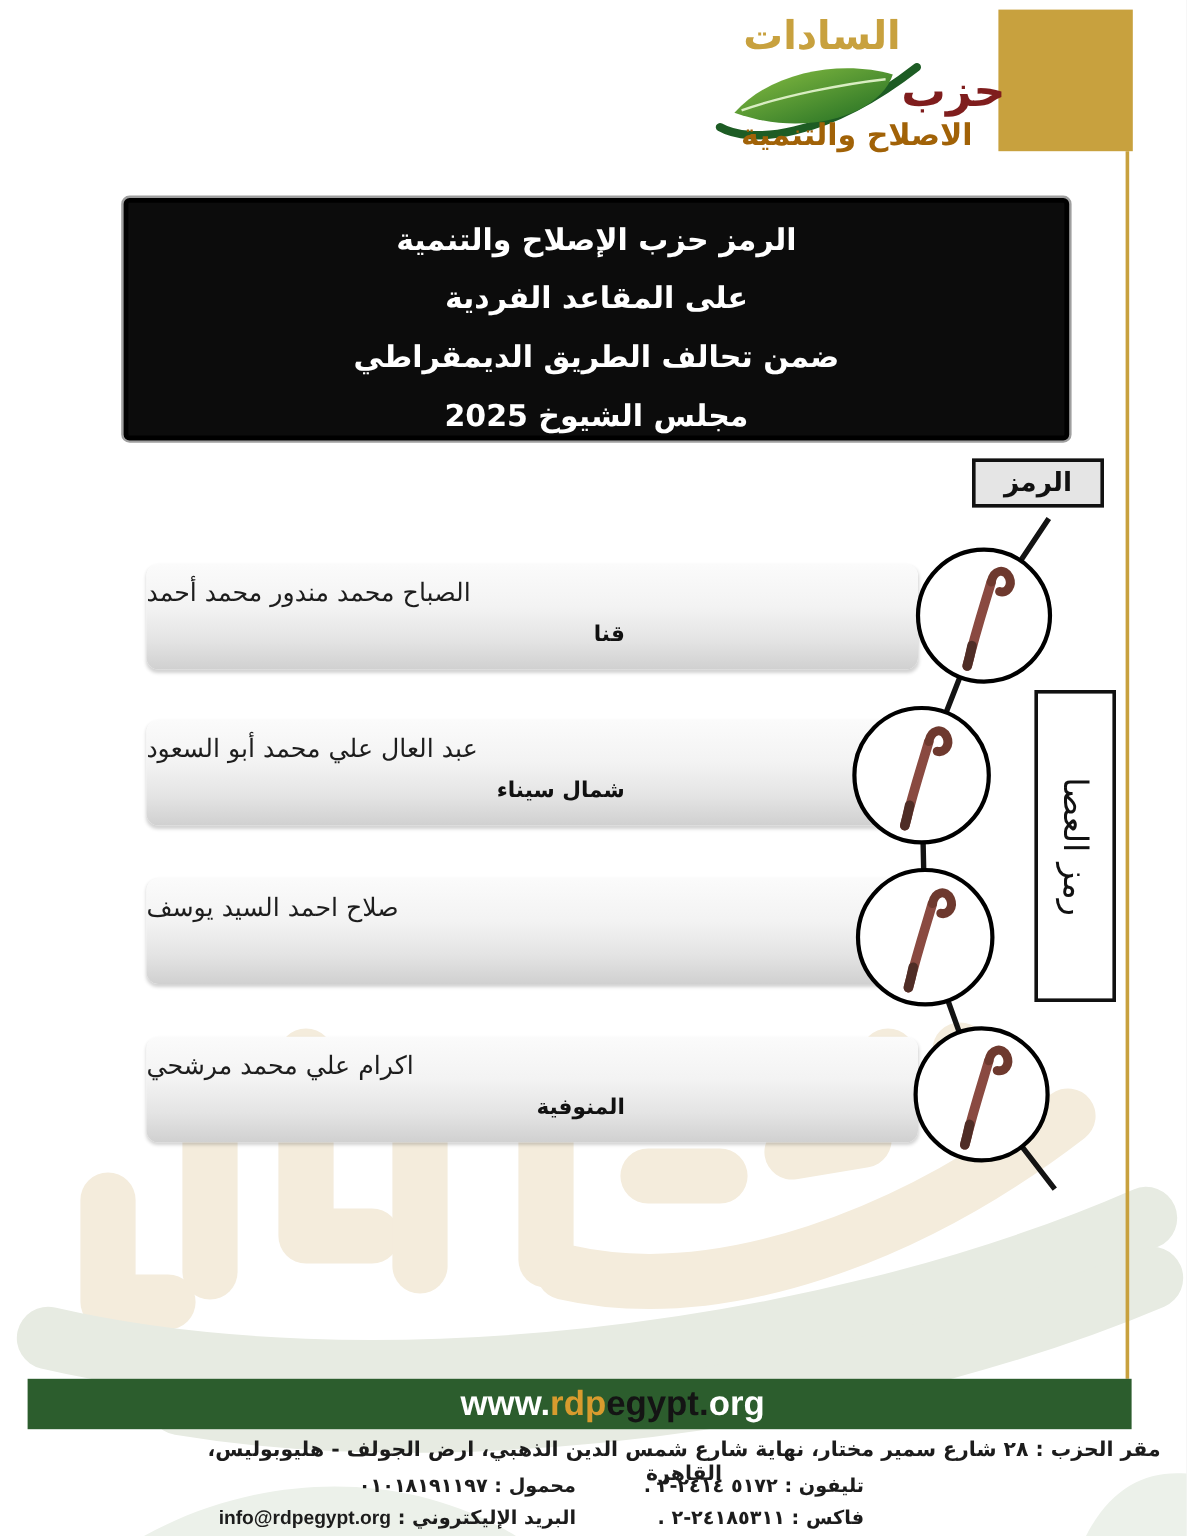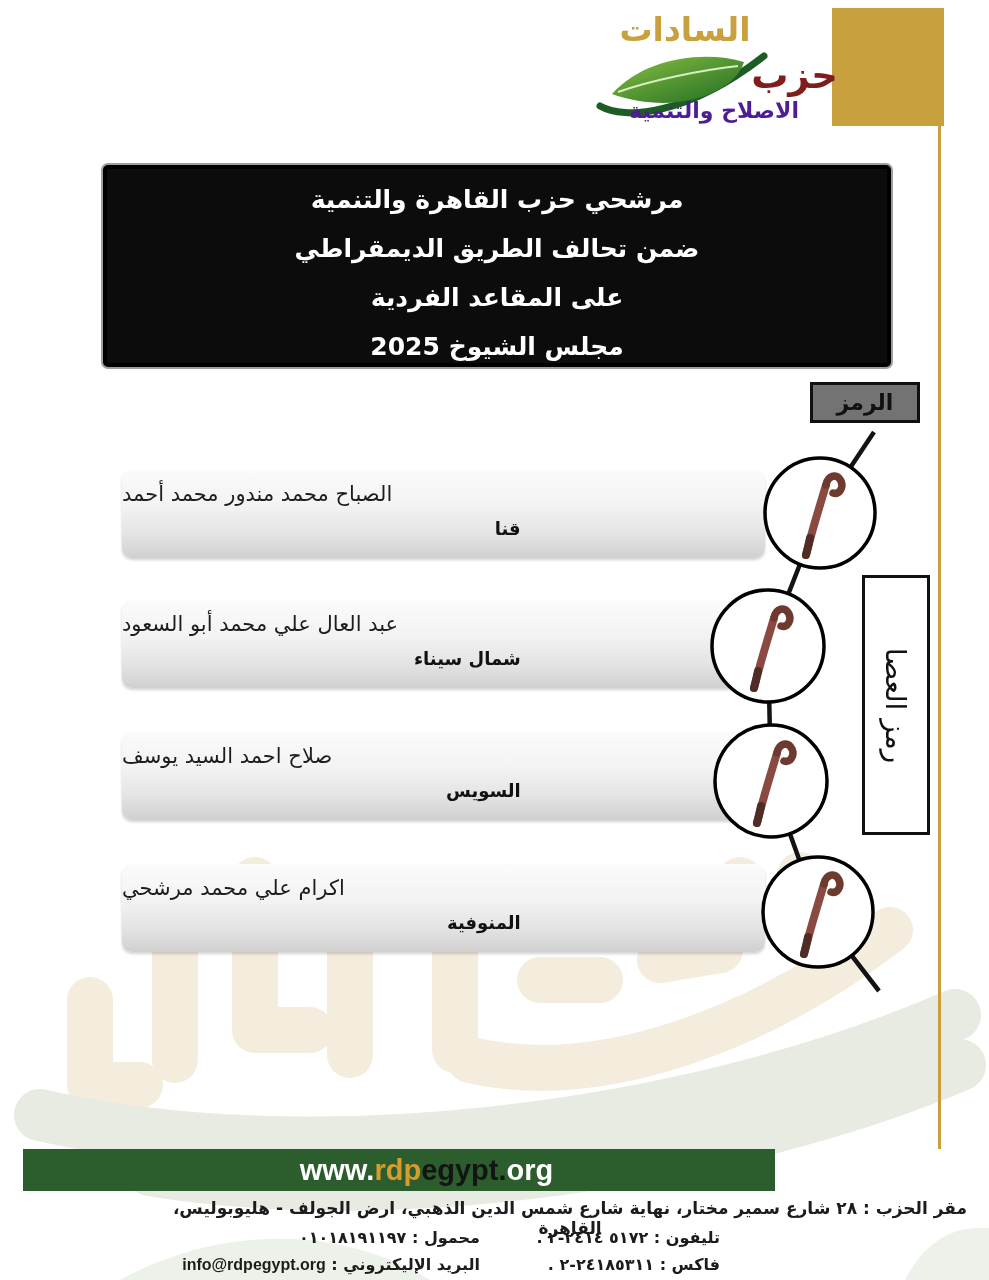--- a/index.html
+++ b/index.html
@@ -12,49 +12,49 @@
   .gold-rect{left:832px;top:8px;width:112px;height:118px;background:#c8a13e;z-index:2;}
   .gold-line{left:938px;top:126px;width:3px;height:1023px;background:#c8a13e;z-index:2;}
   
   .logo{left:590px;top:6px;width:250px;height:140px;z-index:2;}
   .logo-signature{position:absolute;left:20px;top:4px;width:150px;text-align:center;
       font-size:33px;font-weight:bold;color:#c8a13e;letter-spacing:-1px;direction:rtl;}
   .logo-leaf{position:absolute;left:2px;top:34px;}
   .logo-word{position:absolute;left:168px;top:48px;width:80px;text-align:center;
       font-size:37px;font-weight:bold;color:#7f1d1d;direction:rtl;}
   .logo-name{position:absolute;left:0px;top:92px;width:248px;text-align:center;
-      font-size:22px;font-weight:bold;color:#4c1d95;direction:rtl;white-space:nowrap;}
+      font-size:25px;font-weight:bold;color:#a16207;direction:rtl;white-space:nowrap;}
   
   .title-banner{left:101px;top:163px;width:792px;height:206px;background:#0c0c0c;
       border:2px solid #9f9f9f;border-radius:7px;box-shadow:inset 0 0 0 4px #000;
       box-sizing:border-box;z-index:2;direction:rtl;text-align:center;color:#fff;
       padding-top:10px;}
   .title-banner div{line-height:49px;font-size:25px;font-weight:bold;}
   
-  .symbol-box{left:810px;top:382px;width:110px;height:41px;background:#737373;
+  .symbol-box{left:810px;top:382px;width:110px;height:41px;background:#e5e5e5;
       border:3px solid #111;box-sizing:border-box;z-index:2;display:flex;
       align-items:center;justify-content:center;font-size:22px;font-weight:bold;
       direction:rtl;color:#111;}
   
   .row{left:122px;width:643px;height:88px;border-radius:10px;z-index:1;direction:rtl;
       background:linear-gradient(180deg,#fbfbfb 0%,#f3f3f3 40%,#e4e4e4 72%,#d0d0d0 100%);
       box-shadow:0 2px 3px rgba(0,0,0,0.18);}
   .row .name{padding:12px 34px 0 0;text-align:left;font-size:21px;color:#1d1d1d;}
   .row .gov{position:absolute;top:48px;right:38%;left:0;text-align:right;
       font-size:18px;font-weight:bold;color:#111;}
   
   .side-box{left:862px;top:575px;width:68px;height:260px;background:#fff;
       border:3px solid #111;box-sizing:border-box;z-index:2;display:flex;
       align-items:center;justify-content:center;}
   .side-box span{transform:rotate(90deg);white-space:nowrap;font-size:28px;
       color:#111;direction:rtl;}
   
   .chain{left:0;top:0;width:989px;height:1280px;z-index:3;pointer-events:none;}
   
-  .web-banner{left:23px;top:1149px;width:752px;height:42px;background:#2c5d2d;z-index:4;
+  .web-banner{left:23px;top:1149px;width:920px;height:42px;background:#2c5d2d;z-index:4;
       display:flex;align-items:center;justify-content:center;padding-left:55px;
       box-sizing:border-box;}
   .web-url{font-family:"Liberation Sans","DejaVu Sans",sans-serif;font-weight:bold;
       font-size:29px;letter-spacing:0px;}
   
   .footer-address{left:150px;top:1198px;width:840px;text-align:center;direction:rtl;
       font-size:17px;font-weight:bold;color:#1c1c1c;z-index:4;}
   .contact-line{direction:rtl;font-size:16px;font-weight:bold;color:#1c1c1c;z-index:4;
       white-space:nowrap;}
   .num{direction:ltr;unicode-bidi:bidi-override;}
@@ -104,41 +104,40 @@
       </defs>
       <path d="M 8 66 C 32 80, 95 76, 172 16" stroke="#1d5c24" stroke-width="7" fill="none" stroke-linecap="round"></path>
       <path d="M 20 54 C 52 18, 112 10, 152 22 C 142 54, 82 76, 20 54 Z" fill="url(#leafgrad)"></path>
       <path d="M 26 52 C 60 40, 110 30, 146 26" stroke="#d9edc2" stroke-width="2" fill="none"></path>
     </svg>
     <div class="logo-word">حزب</div>
     <div class="logo-name">الاصلاح والتنمية</div>
   </div>
 
   <div class="abs title-banner">
-    <div>مرشحي حزب القاهرة والتنمية</div>
+    <div>الرمز حزب الإصلاح والتنمية</div>
+    <div>على المقاعد الفردية</div>
     <div>ضمن تحالف الطريق الديمقراطي</div>
-    <div>على المقاعد الفردية</div>
     <div>مجلس الشيوخ 2025</div>
   </div>
 
   <div class="abs symbol-box">
     <span>الرمز</span>
   </div>
 
   <div class="abs row" style="top:470px">
     <div class="name">الصباح محمد مندور محمد أحمد</div>
     <div class="gov">قنا</div>
   </div>
   <div class="abs row" style="top:600px">
     <div class="name">عبد العال علي محمد أبو السعود</div>
     <div class="gov">شمال سيناء</div>
   </div>
   <div class="abs row" style="top:732px">
     <div class="name">صلاح احمد السيد يوسف</div>
-    <div class="gov">السويس</div>
   </div>
   <div class="abs row" style="top:864px">
     <div class="name">اكرام علي محمد مرشحي</div>
     <div class="gov">المنوفية</div>
   </div>
 
   <svg class="abs chain" viewBox="0 0 989 1280">
     <defs>
       <g id="cane">
         <path d="M -14 42 C -6 10, 2 -14, 6 -28" stroke="#8a4a41" stroke-width="8" fill="none" stroke-linecap="round"></path>

